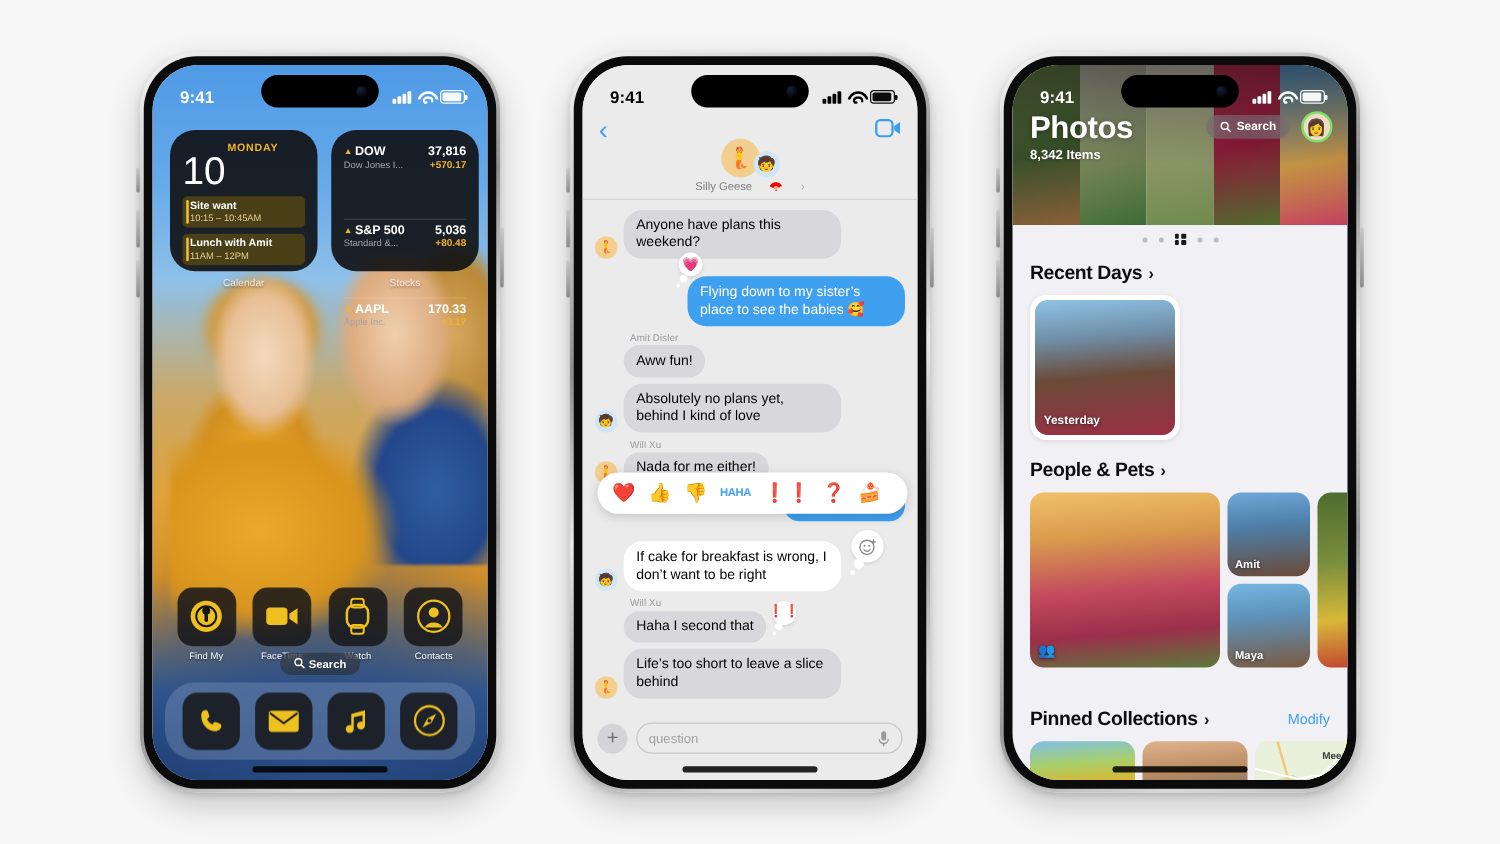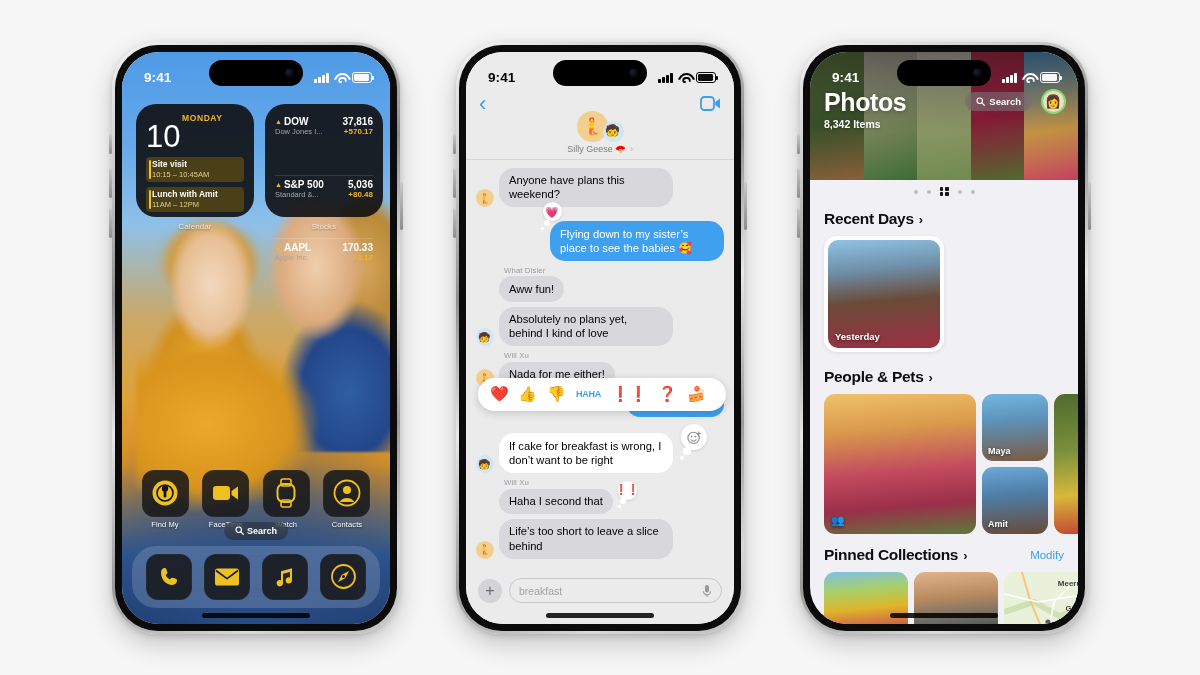--- a/index.html
+++ b/index.html
@@ -196,21 +196,21 @@
   .msg-back { position:absolute; left:13px; bottom:44px; color:#3b9ff0; font-size:22px; font-weight:300; line-height:1; }
   .msg-video { position:absolute; right:13px; bottom:44px; }
   .grp-av { display:flex; justify-content:center; align-items:flex-end; height:36px; position:relative; }
   .av {
     border-radius:50%; display:flex;align-items:center;justify-content:center;
     font-size:13px; overflow:hidden;
   }
   .av-a { width:31px;height:31px;background:#f3cf8f;font-size:17px; }
   .av-b { width:21px;height:21px;background:#cfe6f7;font-size:12px;margin-left:-5px;align-self:flex-end; }
   .grp-name {
-    display:flex;align-items:center;justify-content:center;gap:3px;
+    display:flex;align-items:center;justify-content:center;gap:14px;
     font-size:9px;color:#7c7c80;margin-top:2px;
   }
   .grp-name .chev { color:#acacb0; font-size:9px; }
 
   .msg-body {
     position:absolute;top:108px;left:0;right:0;bottom:52px;
     background:#ebebeb; padding:8px 10px 4px; overflow:hidden;
   }
   .row { display:flex; align-items:flex-end; margin-bottom:5px; }
   .row.out { justify-content:flex-end; }
@@ -380,21 +380,21 @@
           </div>
         </div>
 
         <div class="widget-row">
 
           <div>
             <div class="widget">
               <div class="cal-dow">MONDAY</div>
               <div class="cal-day">10</div>
               <div class="cal-ev">
-                <div class="t">Site visit</div>
+                <div class="t">Site want</div>
                 <div class="s">10:15 – 10:45AM</div>
               </div>
               <div class="cal-ev">
                 <div class="t">Lunch with Amit</div>
                 <div class="s">11AM – 12PM</div>
               </div>
             </div>
             <div class="w-label">Calendar</div>
           </div>
 
@@ -576,21 +576,21 @@
           </div>
 
           <div class="row out" style="margin-top:14px">
             <div class="bub out">
               <span>Flying down to my sister’s place to see the babies 🥰</span>
               <div class="tapback tb-heart">💗</div>
             </div>
           </div>
 
 
-          <div class="sender">What Disler</div>
+          <div class="sender">Amit Disler</div>
           <div class="row">
             <div class="r-av" style="visibility:hidden"></div>
             <div class="bub in">Aww fun!</div>
           </div>
 
           <div class="row">
             <div class="r-av" style="background:#cfe6f7">🧒</div>
             <div class="bub in">Absolutely no plans yet, behind I kind of love</div>
           </div>
 
@@ -641,21 +641,21 @@
           <span>👎</span>
           <span class="haha">HAHA</span>
           <span>❗❗</span>
           <span>❓</span>
           <span>🍰</span>
         </div>
 
         <div class="msg-input">
           <div class="plus-btn">+</div>
           <div class="imsg-field">
-            <span>breakfast</span>
+            <span>question</span>
             <svg width="10" height="14" viewBox="0 0 10 14">
                 <rect x="3" y="1" width="4" height="7.4" rx="2" fill="#9a9a9e"></rect>
                 <path d="M1.4 7.2 a3.6 3.6 0 0 0 7.2 0" fill="none" stroke="#9a9a9e" stroke-width="1.1"></path>
                 <line x1="5" y1="10.8" x2="5" y2="13" stroke="#9a9a9e" stroke-width="1.1"></line>
               </svg>
           </div>
         </div>
         <div class="home-ind"></div>
       </div>
     </div>
@@ -747,31 +747,31 @@
             <div class="lt">
               <h2>People &amp; Pets</h2>
               <span class="chev">›</span>
             </div>
           </div>
           <div class="pp-row">
             <div class="pp-big" style="background:linear-gradient(175deg,#f0c169 0%,#d99a4c 26%,#c24a5e 55%,#9b2f4a 78%,#5c7a3c 100%)">
               <div class="pp-ic">👥</div>
             </div>
             <div class="pp-col">
+              <div class="pp-sm" style="background:linear-gradient(175deg,#6fa8d8 0%,#4d7fa8 40%,#6a4a38 100%)">
+                <div class="pp-lbl">Amit</div>
+              </div>
               <div class="pp-sm" style="background:linear-gradient(175deg,#74b6e2 0%,#5d93bb 38%,#7a5a42 100%)">
                 <div class="pp-lbl">Maya</div>
               </div>
-              <div class="pp-sm" style="background:linear-gradient(175deg,#6fa8d8 0%,#4d7fa8 40%,#6a4a38 100%)">
-                <div class="pp-lbl">Amit</div>
-              </div>
             </div>
             <div class="pp-x" style="background:linear-gradient(175deg,#4f6b2e 0%,#7a8f3c 40%,#d8b83a 72%,#c2452f 100%)"></div>
           </div>
 
-          <div class="sec-hd" style="margin-top:12px">
+          <div class="sec-hd" style="margin-top:33px">
             <div class="lt">
               <h2>Pinned Collections</h2>
               <span class="chev">›</span>
             </div>
             <span class="mod">Modify</span>
           </div>
           <div class="pc-row">
             <div class="pc-card" style="background:linear-gradient(175deg,#7fc0e8 0%,#a8cf6a 30%,#e0b42a 58%,#c2355a 100%)"></div>
             <div class="pc-card" style="background:linear-gradient(175deg,#e0b48c 0%,#b88a60 40%,#6a6a66 75%,#3f3f3c 100%)"></div>
             <div class="pc-card pc-map">

